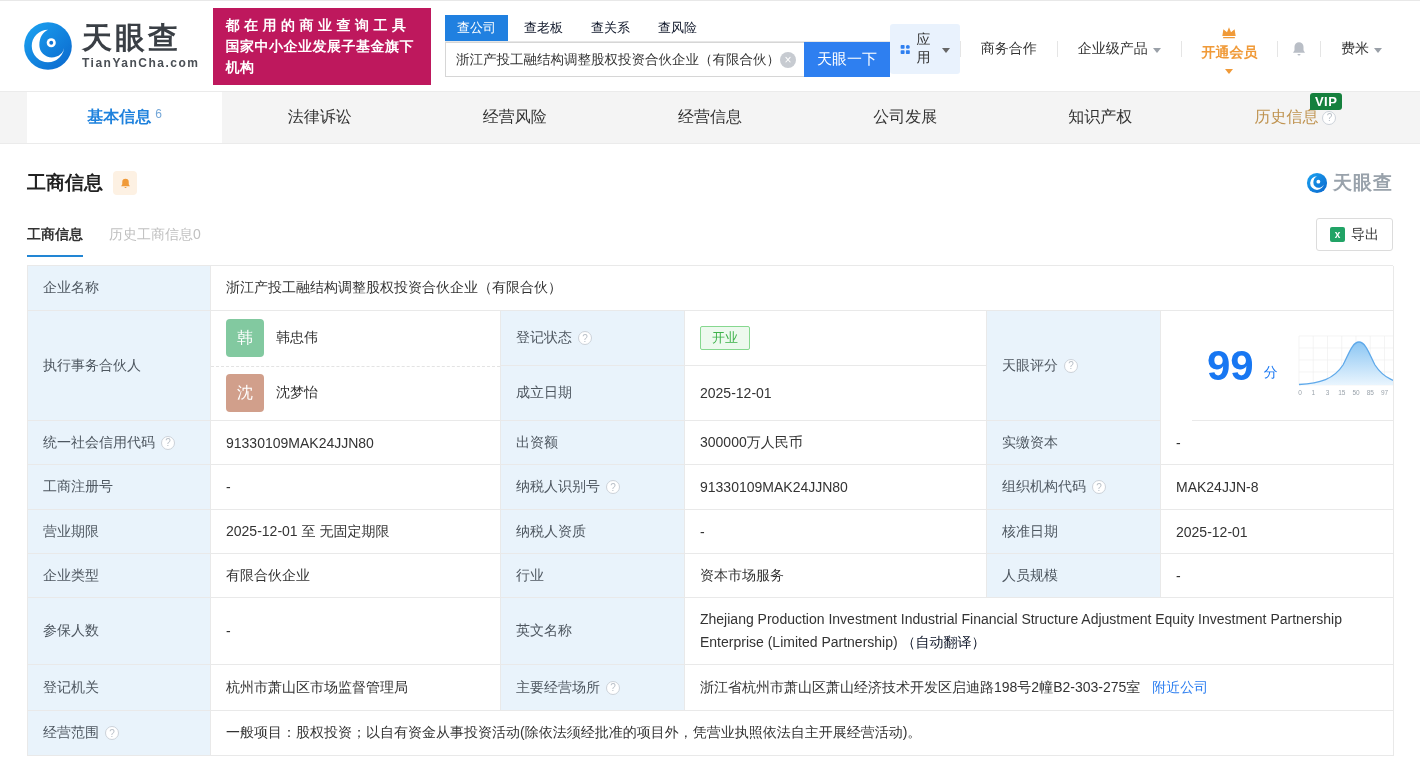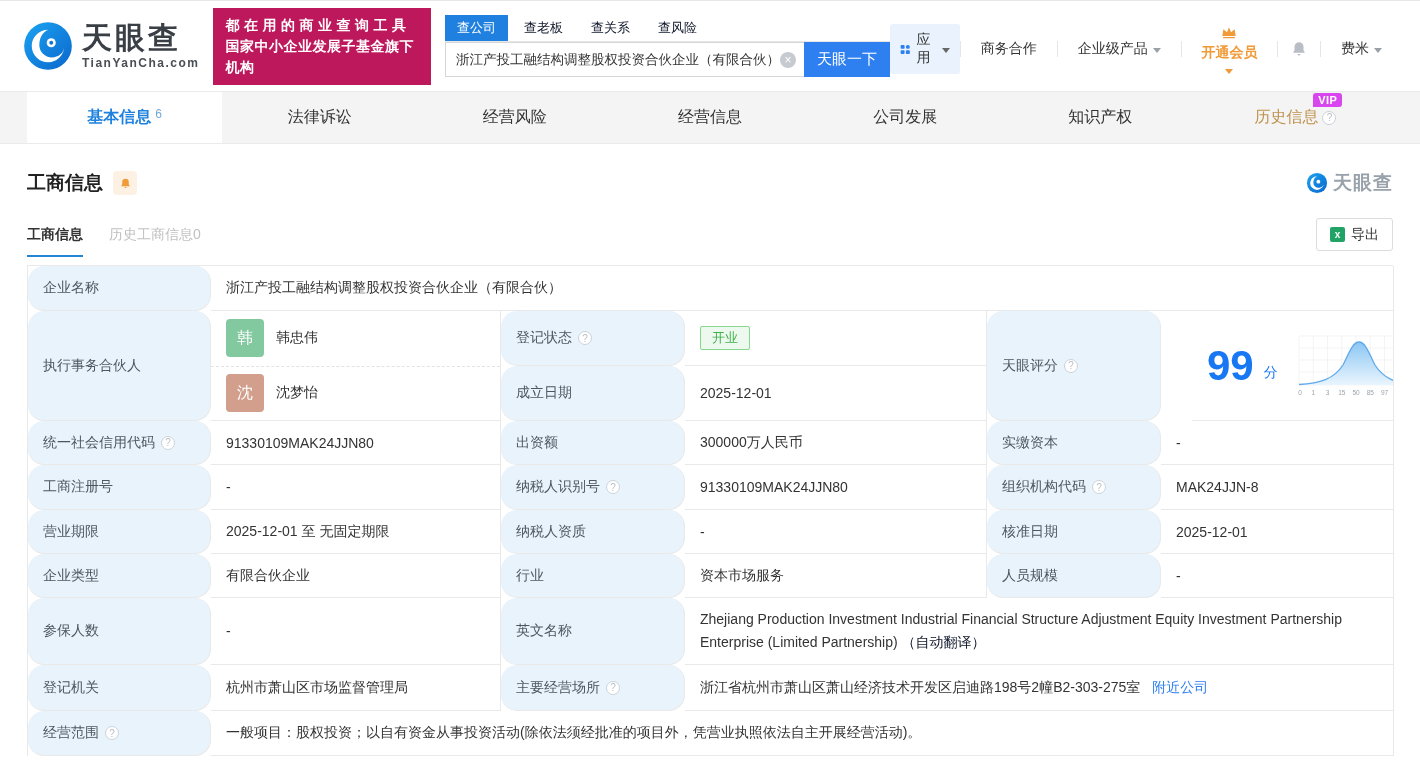--- a/index.html
+++ b/index.html
@@ -35,42 +35,42 @@
   .nav-vip { color: #f09a38; font-weight: bold; flex-direction: column; }
   .nav-bell { padding: 0 12px; cursor: pointer; display:flex; align-items:center; }
 
   
   .main-tabs { height: 53px; background: #f4f4f4; border-top: 1px solid #ebebeb; border-bottom: 1px solid #ebebeb; display: flex; padding: 0 27px; }
   .mtab { flex: 1; display: flex; align-items: center; justify-content: center; font-size: 16px; color: #333; cursor: pointer; }
   .mtab.active { background: #fff; color: #1f82dd; font-weight: bold; }
   .mtab-count { font-size: 12px; color: #74a7d8; margin-left: 4px; position: relative; top: -4px; font-weight: normal; }
   .mtab.history { color: #bf9350; }
   .htab-wrap { position: relative; }
-  .vip-badge { position: absolute; top: -14px; right: -24px; background: #d946ef; color: #fff; font-size: 11px; font-weight: bold; padding: 1px 5px; border-radius: 3px 3px 3px 0; letter-spacing: .5px; }
+  .vip-badge { position: absolute; top: -14px; right: -24px; background: #15803d; color: #fff; font-size: 13px; font-weight: bold; padding: 1px 5px; border-radius: 3px 3px 3px 0; letter-spacing: .5px; }
   .q { display: inline-flex; width: 14px; height: 14px; border-radius: 50%; border: 1px solid #ccd2d9; color: #b8bfc7; font-size: 10px; align-items: center; justify-content: center; margin-left: 6px; flex: none; background:#fff; }
   .mtab .q { margin-left: 4px; }
 
   
   .content { padding: 0 27px; }
   .section-header { display: flex; align-items: center; margin-top: 26px; position: relative; }
   .section-title { font-size: 19px; font-weight: bold; color: #222; }
   .bell-badge { width: 24px; height: 24px; border-radius: 4px; background: #fdf1e3; display: flex; align-items: center; justify-content: center; margin-left: 10px; cursor: pointer; }
   .watermark { position: absolute; right: 0; top: 0; display: flex; align-items: center; gap: 5px; font-size: 19px; font-weight: bold; color: #99a2ab; letter-spacing: 1px; }
 
   .subtab-row { display: flex; align-items: flex-end; justify-content: space-between; margin-top: 22px; }
   .subtabs { display: flex; gap: 26px; }
   .subtab { font-size: 14px; color: #c0c0c0; padding-bottom: 11px; cursor: pointer; }
   .subtab.active { color: #333; border-bottom: 2px solid #2286d4; font-weight: bold; }
   .export-btn { display: flex; align-items: center; gap: 6px; height: 33px; padding: 0 13px; background: #fff; border: 1px solid #dcdcdc; border-radius: 3px; font-size: 14px; color: #333; cursor: pointer; margin-bottom: 6px; }
   .excel-icon { width: 15px; height: 15px; background: #21a366; border-radius: 2px; color: #fff; font-size: 10px; font-weight: bold; line-height: 15px; text-align: center; }
 
   
   .info-table { margin-top: 8px; display: grid; grid-template-columns: 183px 290px 184px 302px 174px 233px; grid-template-rows: 45px 55px 55px 44px 45px 44px 44px 67px 46px 45px; border-top: 1px solid #e9e9e9; border-left: 1px solid #e9e9e9; font-size: 14px; }
   .cell { border-right: 1px solid #e9e9e9; border-bottom: 1px solid #e9e9e9; padding: 0 15px; display: flex; align-items: center; background: #fff; color: #333; overflow: hidden; }
-  .cell.label { background: #e9f3fb; color: #4e5760; border-radius: 16px; }
+  .cell.label { background: #e9f3fb; color: #4e5760; }
   .span3 { grid-column: span 3; }
   .span5 { grid-column: span 5; }
   .rspan2 { grid-row: span 2; }
   .cell.multiline { display: block; padding: 10px 15px; line-height: 1.65; align-items: initial; }
   .note { color: #0f172a; }
   .link { color: #2e7ff0; margin-left: 12px; cursor: pointer; white-space: nowrap; }
 
   .partners-cell { flex-direction: column; align-items: stretch; padding: 0; }
   .partner-entry { display: flex; align-items: center; gap: 12px; height: 55px; padding: 0 15px; cursor: pointer; }
   .partner-entry + .partner-entry { border-top: 1px dashed #e3e3e3; }

